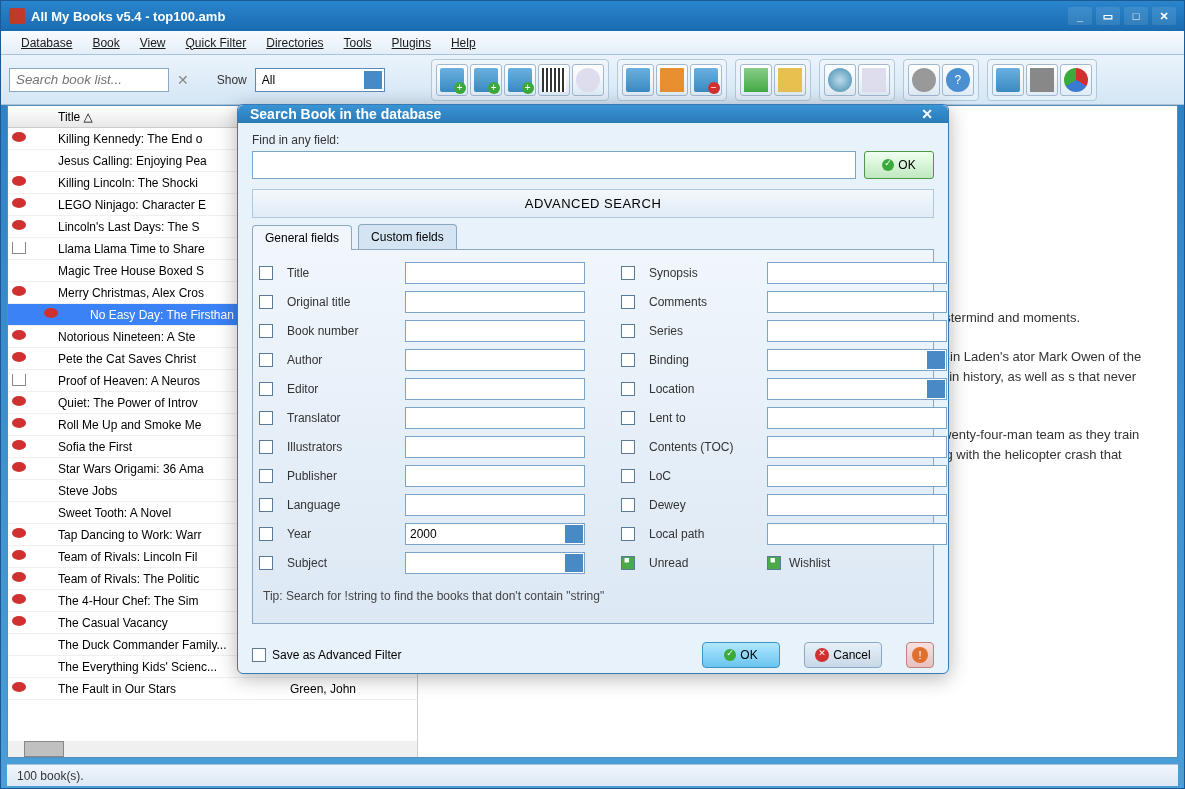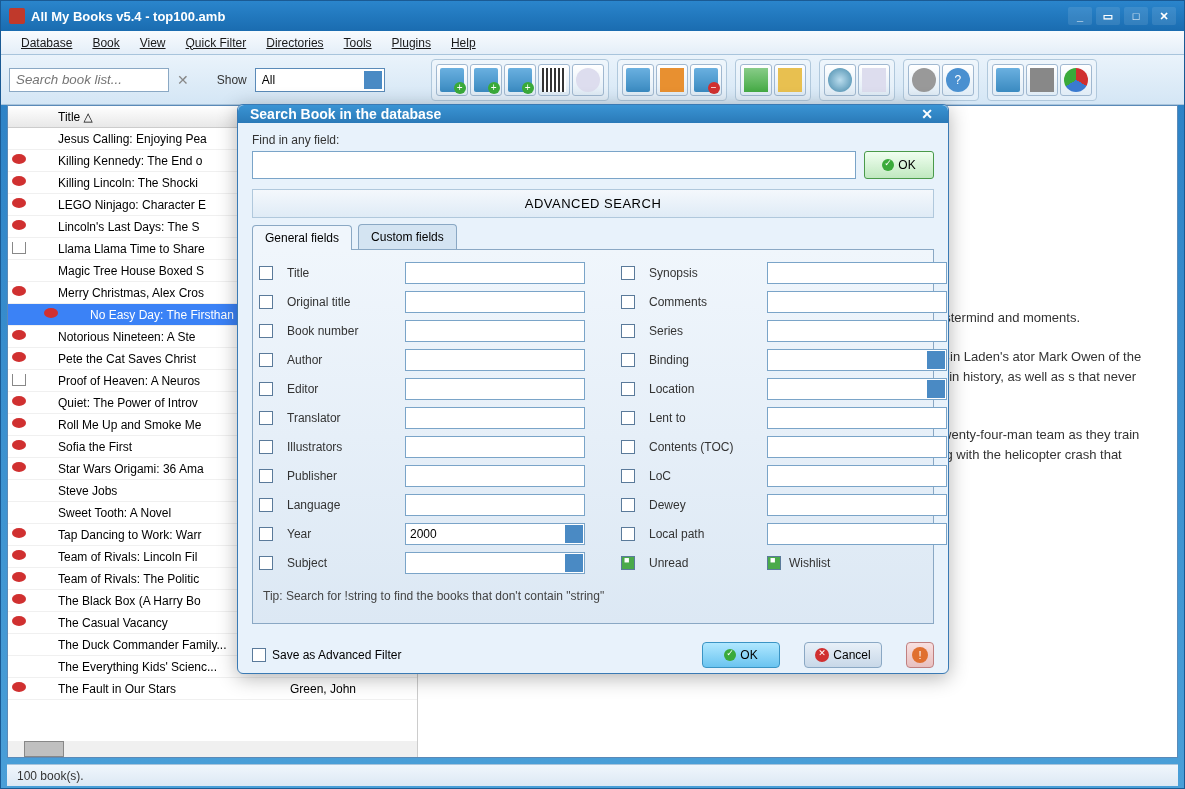--- a/index.html
+++ b/index.html
@@ -191,36 +191,36 @@
           <div class="tb-icon" style="background:conic-gradient(#d03030 0 33%,#3a7ad0 33% 66%,#3aaa3a 66% 100%);border-radius:50%"></div>
         </div>
     </div>
   </div>
 
   <div class="content">
     <div class="book-list">
       <div class="list-header">Title  △</div>
       <div class="list-rows" id="list-rows">
           <div class="list-row">
+            <span class="row-icon">
+              <span class="eye-icon"></span>
+            </span>
+            <span class="row-icon2"></span>
+            <span class="row-title">Killing Kennedy: The End o</span>
+          </div>
+          <div class="list-row">
             <span class="row-icon"></span>
             <span class="row-icon2"></span>
             <span class="row-title">Jesus Calling: Enjoying Pea</span>
           </div>
           <div class="list-row">
             <span class="row-icon">
               <span class="eye-icon"></span>
             </span>
             <span class="row-icon2"></span>
-            <span class="row-title">Killing Kennedy: The End o</span>
-          </div>
-          <div class="list-row">
-            <span class="row-icon">
-              <span class="eye-icon"></span>
-            </span>
-            <span class="row-icon2"></span>
             <span class="row-title">Killing Lincoln: The Shocki</span>
           </div>
           <div class="list-row">
             <span class="row-icon">
               <span class="eye-icon"></span>
             </span>
             <span class="row-icon2"></span>
             <span class="row-title">LEGO Ninjago: Character E</span>
           </div>
           <div class="list-row">
@@ -334,21 +334,21 @@
               <span class="eye-icon"></span>
             </span>
             <span class="row-icon2"></span>
             <span class="row-title">Team of Rivals: The Politic</span>
           </div>
           <div class="list-row">
             <span class="row-icon">
               <span class="eye-icon"></span>
             </span>
             <span class="row-icon2"></span>
-            <span class="row-title">The Black Box (A Harry Bo</span>
+            <span class="row-title">The 4-Hour Chef: The Sim</span>
           </div>
           <div class="list-row">
             <span class="row-icon">
               <span class="eye-icon"></span>
             </span>
             <span class="row-icon2"></span>
             <span class="row-title">The Casual Vacancy</span>
           </div>
           <div class="list-row">
             <span class="row-icon"></span>

